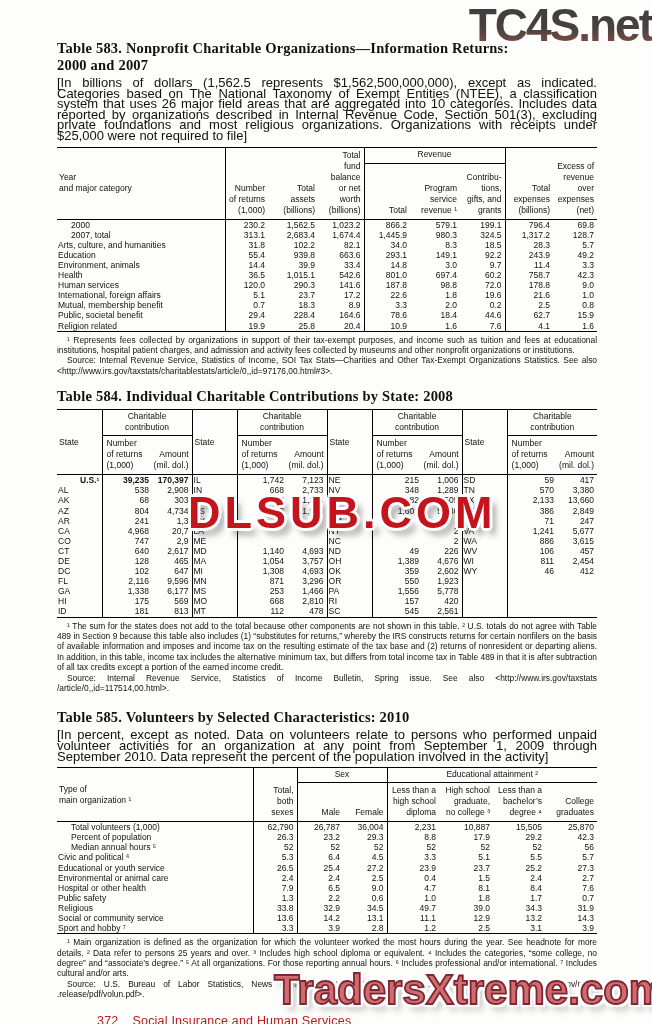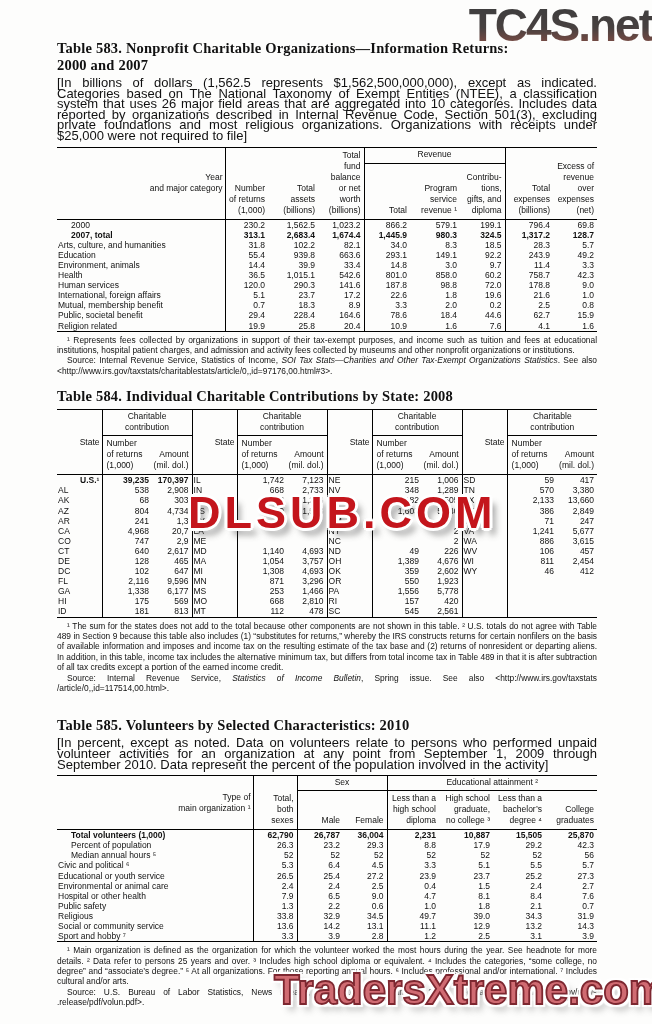--- a/index.html
+++ b/index.html
@@ -46,21 +46,21 @@
   }
   thead { border-bottom:1px solid #000; }
   th {
     font-weight:normal;
     vertical-align:bottom;
     text-align:right;
     white-space:pre-line;
     line-height:11px;
     padding:2px 3px 3px 0;
   }
-  th.c-label { text-align:right; vertical-align:middle; padding:0 2px; }
+  th.c-label { text-align:left; vertical-align:middle; padding:0 2px; }
   th.spanner {
     text-align:center; vertical-align:top;
     border-bottom:1px solid #000;
     padding:1px 2px 2px 2px;
   }
   td {
     text-align:right;
     line-height:10.1px;
     padding:0 3px 0 0;
     vertical-align:bottom;
@@ -68,21 +68,21 @@
     white-space:nowrap;
   }
   td.lbl, td.st { text-align:left; padding:0 0 0 1px; }
   td.lbl, td.st { display:table-cell; }
   td.lbl > .lt, td.st > .lt { white-space:nowrap; }
   .lblflex { display:flex; align-items:flex-end; }
   td.lbl, td.st { }
   .dots { flex:1 1 auto; min-width:4px; border-bottom:1.3px dotted #333; margin:0 2px 2px 3px; }
   td.lbl, td.st { }
   .bl { border-left:1px solid #000; }
-  tr.b td { font-weight:bold; }
+  tr.b td { font-weight:normal; }
   tr.ind td.lbl .lt { padding-left:13px; }
   tbody tr td { height:10.1px; }
 
   
   .t584 tbody tr:first-child td:nth-child(-n+3) { font-weight:bold; }
   .t584 tbody tr:first-child td:first-child .lt { padding-left:22px; }
 
   
   .wm { position:absolute; z-index:9; font-weight:bold; pointer-events:none; }
   .wm-tc4s {
@@ -110,21 +110,21 @@
       -3px -3px 1px #fff, 3px -3px 1px #fff, -3px 3px 1px #fff, 3px 3px 1px #fff,
       0 0 6px #fff, 5px 6px 7px rgba(70,70,70,.4);
   }
 
   
   .footer { margin-top:14px; }
   .footer-left { font-size:12.5px; color:#b91c1c; letter-spacing:.2px;margin-left:40px; }
   .footer-left .pgnum { margin-right:14px; }
   .footer-credit { text-align:right; font-size:9.3px; margin-top:4px; padding-right:2px; color:#222; }
 
-  .it { font-style:italic; }
+  .it { }
   .srcwrap { font-size:8.4px; line-height:10.4px; text-align:justify; text-indent:10px; }
 </style>
 </head>
 <body>
 
 <div class="wm wm-tc4s">TC4S.net</div>
 <div class="wm wm-dlsub">DLSUB.COM</div>
 <div class="wm wm-traders">TradersXtreme.com</div>
 
 <div class="content">
@@ -172,21 +172,21 @@
 (net)</th>
       </tr>
       <tr>
         <th class="bl">Total</th>
         <th>Program
 service
 revenue ¹</th>
         <th>Contribu-
 tions,
 gifts, and
-diploma</th>
+grants</th>
       </tr>
     </thead>
     <tbody>
         <tr class="ind">
           <td class="lbl lblflex"><span class="lt">2000</span><span class="dots"></span></td>
           <td class="num bl">230.2</td>
           <td class="num">1,562.5</td>
           <td class="num">1,023.2</td>
           <td class="num bl">866.2</td>
           <td class="num">579.1</td>
@@ -237,21 +237,21 @@
           <td class="num">9.7</td>
           <td class="num bl">11.4</td>
           <td class="num">3.3</td>
         </tr>
         <tr>
           <td class="lbl lblflex"><span class="lt">Health</span><span class="dots"></span></td>
           <td class="num bl">36.5</td>
           <td class="num">1,015.1</td>
           <td class="num">542.6</td>
           <td class="num bl">801.0</td>
-          <td class="num">858.0</td>
+          <td class="num">697.4</td>
           <td class="num">60.2</td>
           <td class="num bl">758.7</td>
           <td class="num">42.3</td>
         </tr>
         <tr>
           <td class="lbl lblflex"><span class="lt">Human services</span><span class="dots"></span></td>
           <td class="num bl">120.0</td>
           <td class="num">290.3</td>
           <td class="num">141.6</td>
           <td class="num bl">187.8</td>
@@ -565,21 +565,21 @@
           <td class="num"></td>
         </tr>
       </tbody>
   </table>
 
   <div class="fn-block">
     <p class="fnote">¹ The sum for the states does not add to the total because other components are not shown in this table. ² U.S. totals do not agree with Table 489 in Section 9 because this table also includes (1) “substitutes for returns,” whereby the IRS constructs returns for certain nonfilers on the basis of available information and imposes and income tax on the resulting estimate of the tax base and (2) returns of nonresident or departing aliens. In addition, in this table, income tax includes the alternative minimum tax, but differs from total income tax in Table 489 in that it is after subtraction of all tax credits except a portion of the earned income credit.</p>
     <p class="srcwrap"><span>Source: Internal Revenue Service, </span><span class="it">Statistics of Income Bulletin</span><span>, Spring issue. See also &lt;http://www.irs.gov/taxstats /article/0,,id=117514,00.html&gt;.</span></p>
   </div>
 
-  <h1 class="tbl-title" style="margin-top:24px">Table 585. Volunteers by Selected Characteristics: 2010</h1>
+  <h1 class="tbl-title" style="margin-top:16px">Table 585. Volunteers by Selected Characteristics: 2010</h1>
   <p class="headnote">[In percent, except as noted. Data on volunteers relate to persons who performed unpaid volunteer activities for an organization at any point from September 1, 2009 through September 2010. Data represent the percent of the population involved in the activity]</p>
 
   <table class="t585">
     <colgroup>
       <col style="width:196px">
         <col style="width:44px">
         <col style="width:46px">
         <col style="width:44px">
       <col style="width:52px">
         <col style="width:54px">
@@ -682,21 +682,21 @@
           <td class="num">8.4</td>
           <td class="num">7.6</td>
         </tr>
         <tr>
           <td class="lbl lblflex"><span class="lt">Public safety</span><span class="dots"></span></td>
           <td class="num bl">1.3</td>
           <td class="num bl">2.2</td>
           <td class="num">0.6</td>
           <td class="num bl">1.0</td>
           <td class="num">1.8</td>
-          <td class="num">2.1</td>
+          <td class="num">1.7</td>
           <td class="num">0.7</td>
         </tr>
         <tr>
           <td class="lbl lblflex"><span class="lt">Religious</span><span class="dots"></span></td>
           <td class="num bl">33.8</td>
           <td class="num bl">32.9</td>
           <td class="num">34.5</td>
           <td class="num bl">49.7</td>
           <td class="num">39.0</td>
           <td class="num">34.3</td>

